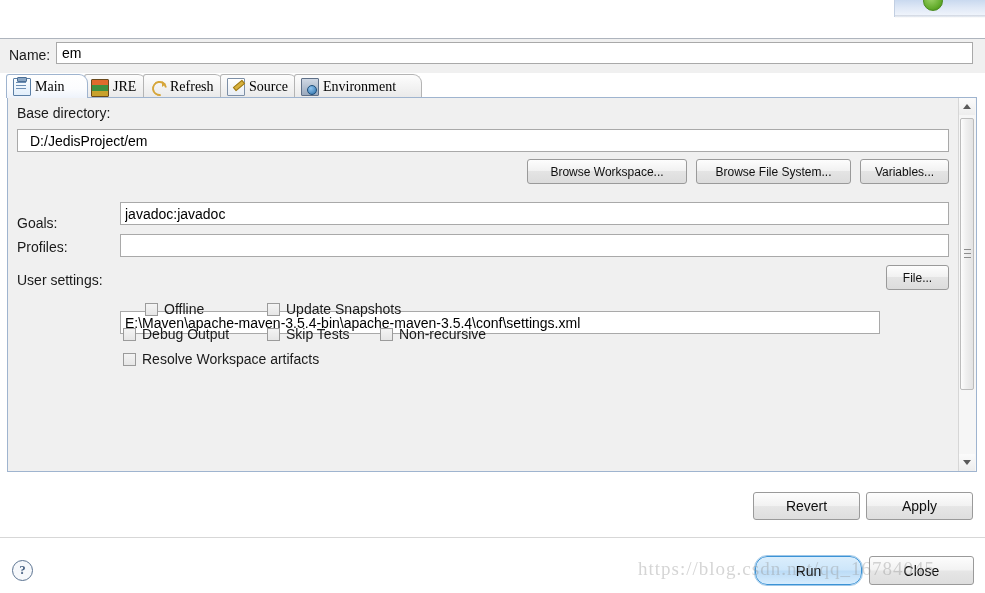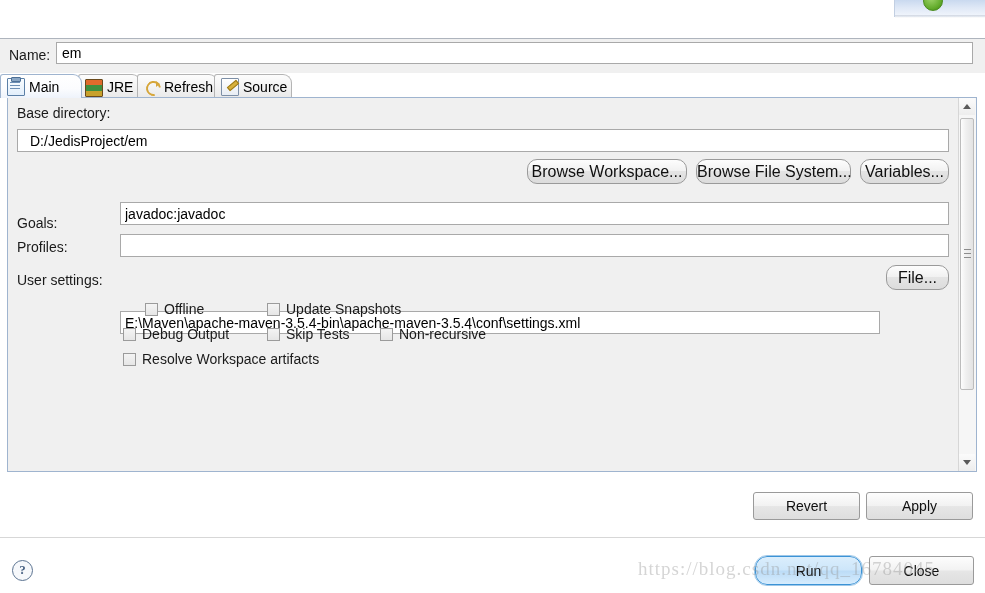--- a/index.html
+++ b/index.html
@@ -71,22 +71,22 @@
     font-size: 14px;
     color: #000;
     padding: 0 0 0 5px;
     box-sizing: border-box;
     outline: none;
   }
 
   
   .tabbar {
     position: absolute;
-    left: 0; top: 74px;
-    width: 978px; height: 14px;
+    left: 6px; top: 74px;
+    width: 978px; height: 14px; font-family: Liberation Serif, serif;
   }
   .tab {
     position: absolute;
     top: 0;
     height: 24px;
     display: flex;
     align-items: center;
     padding: 0 7px 0 6px;
     box-sizing: border-box;
     font-size: 14px;
@@ -220,23 +220,23 @@
     box-sizing: border-box;
     height: 23px;
     outline: none;
   }
   .btn {
     position: absolute;
     height: 25px;
     box-sizing: border-box;
     background: linear-gradient(to bottom, #fdfdfd 0%, #f1f1f1 48%, #e4e4e4 50%, #dcdcdc 100%);
     border: 1px solid #9a9a9a;
-    border-radius: 10px;
-    font-family: "Liberation Sans", sans-serif;
-    font-size: 16px;
+    border-radius: 3px;
+    font-family: "Liberation Sans", sans-serif;
+    font-size: 12px;
     color: #101010;
     cursor: default;
     padding: 0;
     white-space: nowrap;
   }
 
   
   .cbx {
     position: absolute;
     display: flex;
@@ -394,20 +394,24 @@
   <div class="tab" style="left:137px; width:81px;">
     <span class="tab-ico ico-refresh"></span>
     <span class="tab-txt">Refresh</span>
   </div>
 
   <div class="tab" style="left:214px; width:78px;">
     <span class="tab-ico ico-source"></span>
     <span class="tab-txt">Source</span>
   </div>
 
+  <div class="tab" style="left:288px; width:128px;">
+    <span class="tab-ico ico-env"></span>
+    <span class="tab-txt">Environment</span>
+  </div>
 
 </div>
 
 <div class="panel">
   <div class="panel-inner">
 
     <span class="lbl" style="left:9px; top:7px;">Base directory:</span>
     <input class="txtfield" type="text" style="left: 9px; top: 31px; width: 932px; padding-left: 12px;" value="D:/JedisProject/em">
 
     <button class="btn" style="left:519px; top:61px; width:160px;">Browse Workspace...</button>

